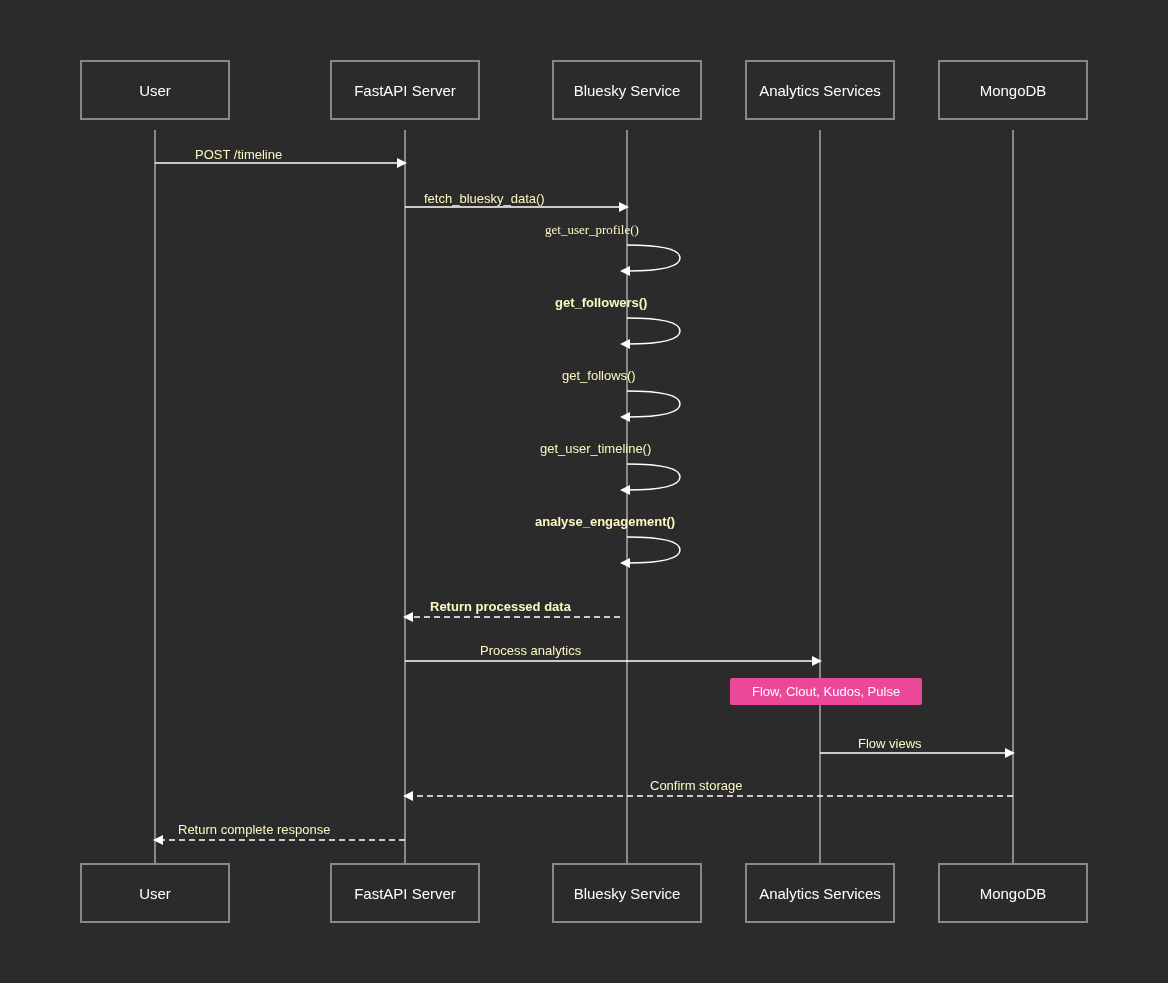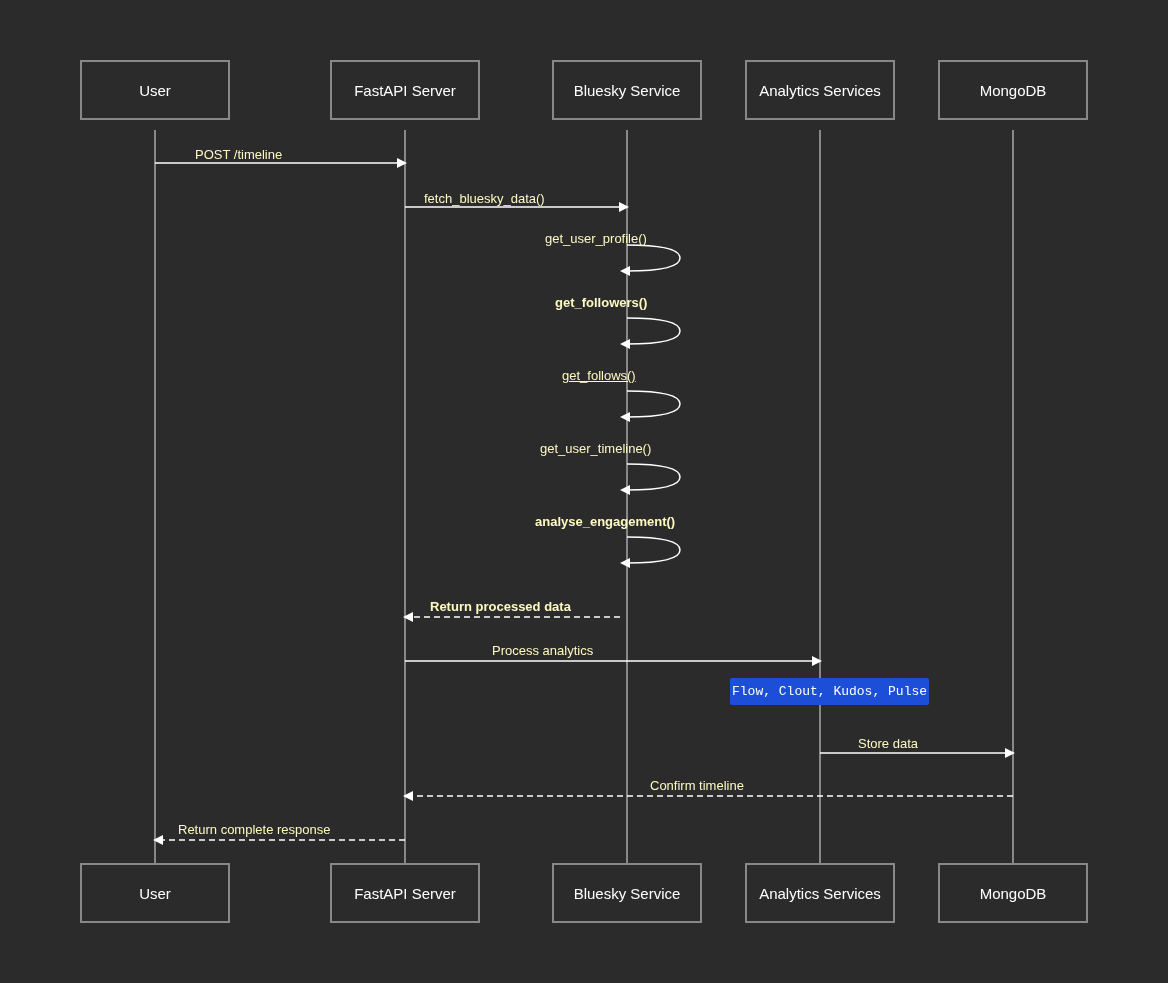--- a/index.html
+++ b/index.html
@@ -32,26 +32,25 @@
     }
     .arrow-label {
       position: absolute;
       color: #fef9c3;
       font-size: 13px;
       white-space: nowrap;
     }
     
     .tooltip-box {
       position: absolute;
-      background: #1d4ed8;
+      background: #ec4899;
       color: #fff;
-      padding: 6px 2px;
+      padding: 6px 22px;
       font-size: 13px;
       border-radius: 2px;
-      font-family: Liberation Mono, monospace;
     }
     svg.arrows-svg {
       position: absolute;
       top: 0;
       left: 0;
       width: 1168px;
       height: 983px;
       pointer-events: none;
     }
   </style>
@@ -115,25 +114,25 @@
   <div class="actor-box" style="left:938px; top:60px;">MongoDB</div>
 
   <div class="actor-box" style="left:80px; top:863px;">User</div>
   <div class="actor-box" style="left:330px; top:863px;">FastAPI Server</div>
   <div class="actor-box" style="left:552px; top:863px;">Bluesky Service</div>
   <div class="actor-box" style="left:745px; top:863px;">Analytics Services</div>
   <div class="actor-box" style="left:938px; top:863px;">MongoDB</div>
 
   <div class="arrow-label" style="left:195px; top:147px;">POST /timeline</div>
   <div class="arrow-label" style="left:424px; top:191px;">fetch_bluesky_data()</div>
-  <div class="arrow-label" style="left:545px; top:231px;">get_user_profile()</div>
+  <div class="arrow-label" style="left:545px; top:222px;font-family:Liberation Serif, serif;">get_user_profile()</div>
   <div class="arrow-label" style="left:555px; top:295px;font-weight:bold;">get_followers()</div>
-  <div class="arrow-label" style="left:562px; top:368px;text-decoration:underline;">get_follows()</div>
+  <div class="arrow-label" style="left:562px; top:368px;">get_follows()</div>
   <div class="arrow-label" style="left:540px; top:441px;">get_user_timeline()</div>
   <div class="arrow-label" style="left:535px; top:514px;font-weight:bold;">analyse_engagement()</div>
   <div class="arrow-label" style="left:430px; top:599px;font-weight:bold;">Return processed data</div>
-  <div class="arrow-label" style="left:480px; top:643px;margin-left:12px;">Process analytics</div>
-  <div class="arrow-label" style="left:858px; top:736px;">Store data</div>
-  <div class="arrow-label" style="left:650px; top:778px;">Confirm timeline</div>
+  <div class="arrow-label" style="left:480px; top:643px;">Process analytics</div>
+  <div class="arrow-label" style="left:858px; top:736px;">Flow views</div>
+  <div class="arrow-label" style="left:650px; top:778px;">Confirm storage</div>
   <div class="arrow-label" style="left:178px; top:822px;">Return complete response</div>
 
   <div class="tooltip-box" style="left:730px; top:678px;">Flow, Clout, Kudos, Pulse</div>
 </div>
 
 </body></html>

